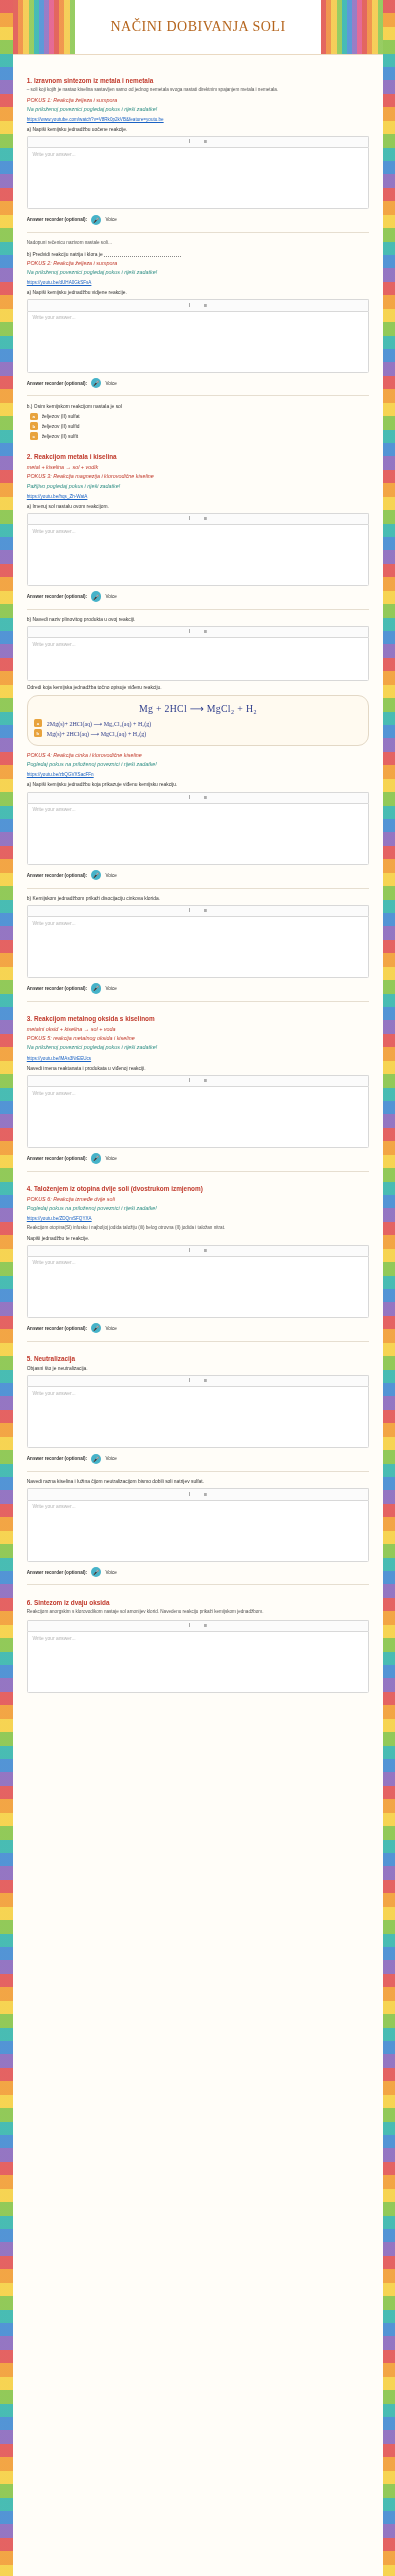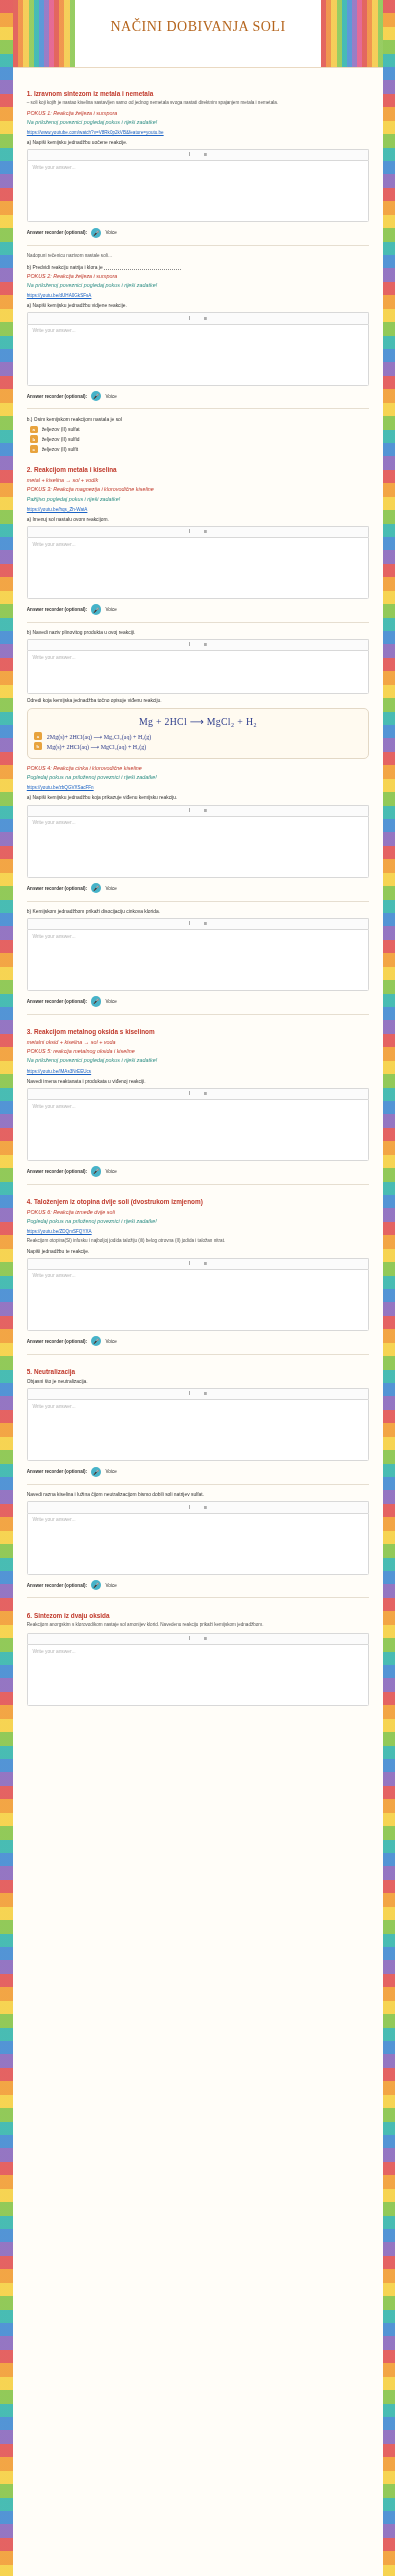--- a/index.html
+++ b/index.html
@@ -35,21 +35,21 @@
     position: relative;
     margin: 0 13.4px;
     background: #fffdf8;
     min-height: 3947px;
     padding: 0 0 20.6px 0;
   }
 
   
   .header {
     position: relative;
-    height: 68px;
+    height: 55px;
     background: #ffffff;
     overflow: hidden;
     border-bottom: 0.5px solid #ead9c2;
   }
   .header .stripes-left, .header .stripes-right {
     position: absolute;
     top: 0; height: 77px; width: 62px;
     background:
       repeating-linear-gradient(90deg,
         #e0554f 0 5.2px, #ef8b3c 5.2px 10.3px, #f4c948 10.3px 15.5px,
@@ -204,21 +204,21 @@
     justify-content: center;
     font-weight: bold;
     flex: 0 0 auto;
   }
   .badge.b2 { background: #e8a33d; }
 
   
   .eq-figure {
     border: 0.5px solid #e3d8c6;
     background: #fffaf0;
-    border-radius: 5px;
+    border-radius: 11px;
     padding: 5.2px 6.2px;
     margin: 5.2px 0;
   }
   .eq-big {
     text-align: center;
     font-family: "Liberation Serif", serif;
     font-size: 9.8px;
     color: #2f3e8c;
     letter-spacing: 0.3px;
     margin: 2.1px 0 5.2px 0;

